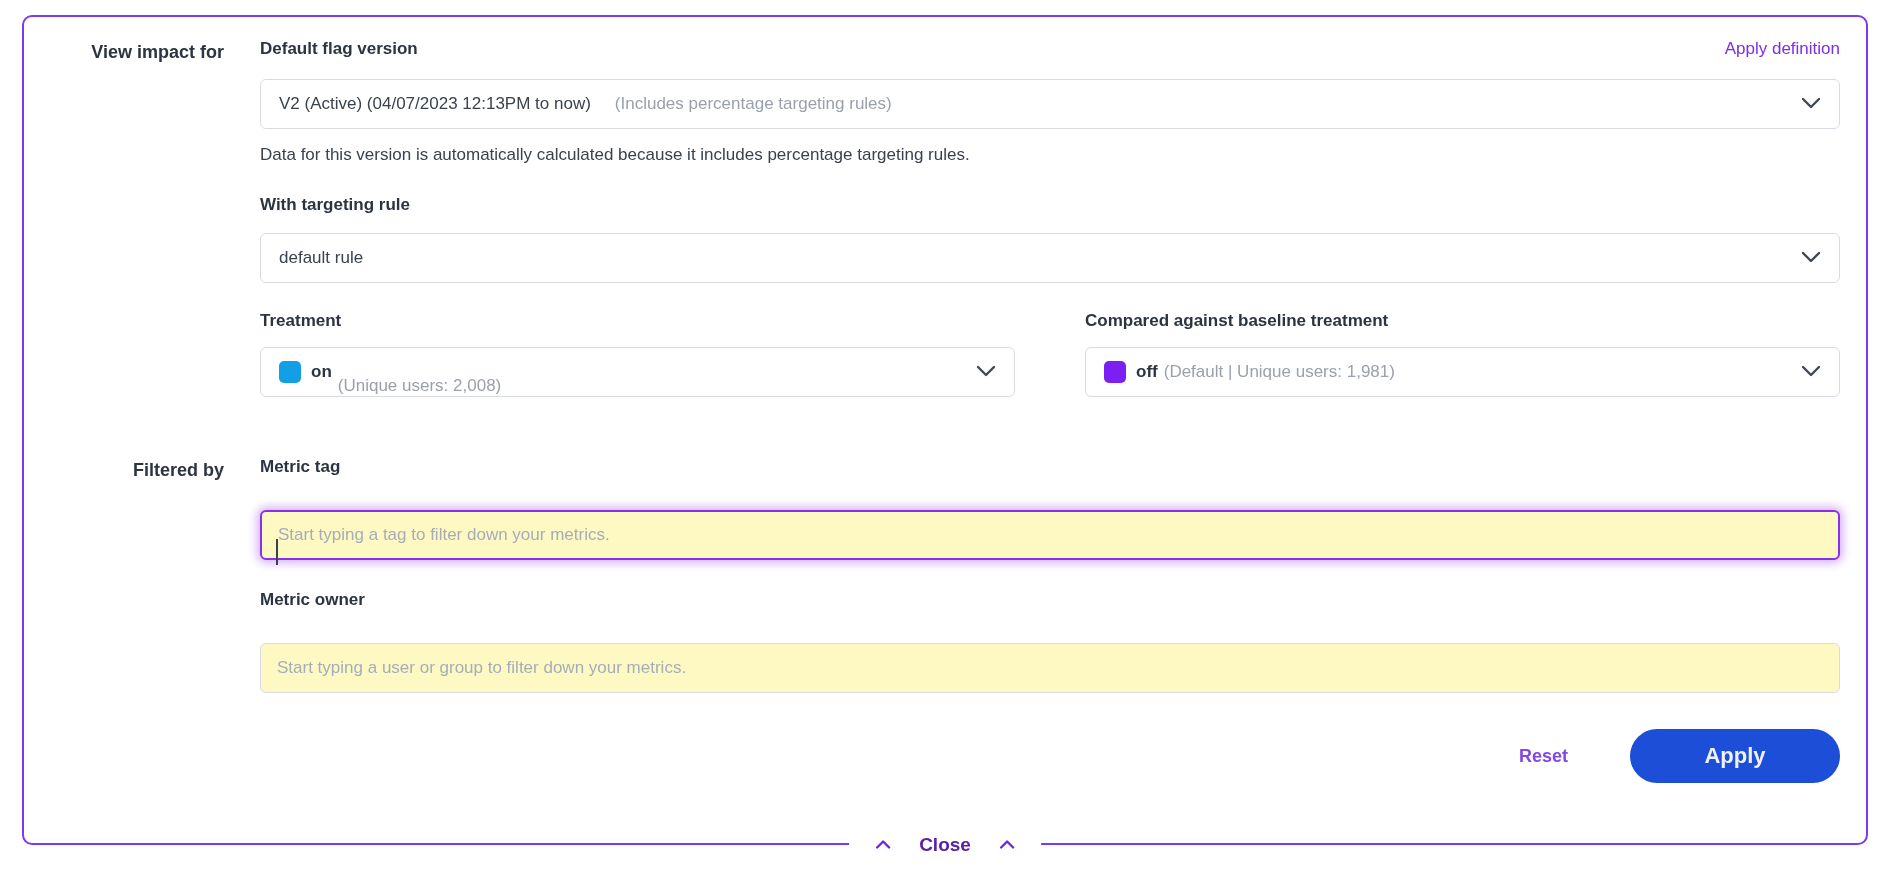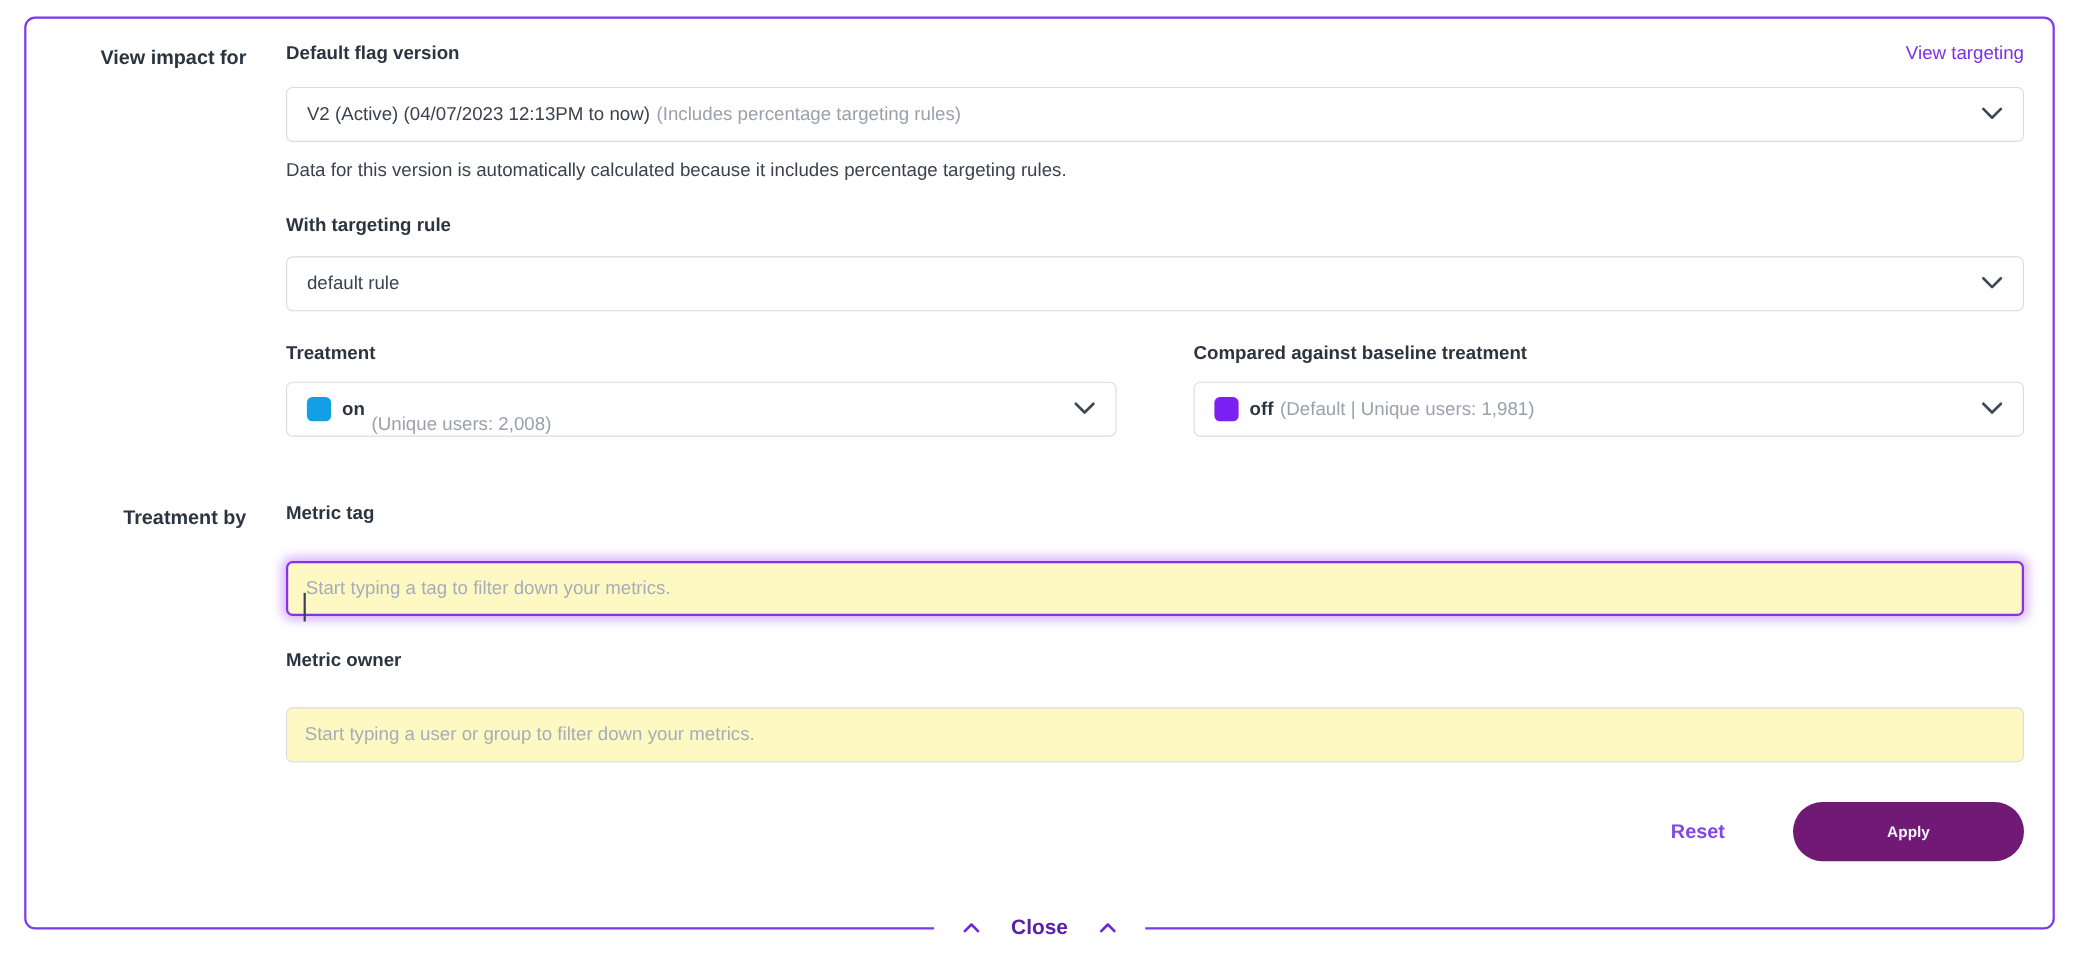--- a/index.html
+++ b/index.html
@@ -49,21 +49,21 @@
   }
   .caret {
     position:absolute; left:16px; top:13px; width:2px; height:26px; background:#3a424e;
   }
   .footer-actions {
     margin-top:36px; display:flex; align-items:center; justify-content:flex-end; gap:62px;
   }
   .reset-btn { color:#8247e5; font-weight:bold; font-size:18px; background:none; border:none; cursor:pointer; font-family:"Liberation Sans", sans-serif; }
   .apply-btn {
     width:210px; height:54px; border:none; border-radius:27px;
-    background:#701a75; color:#eef1f5; font-weight:bold; font-size:14px;
+    background:#1d4ed8; color:#eef1f5; font-weight:bold; font-size:22px;
     font-family:"Liberation Sans", sans-serif; cursor:default;
   }
   .close-ctl {
     position:absolute; left:50%; bottom:0;
     transform:translate(-50%, 55%);
     background:#ffffff; padding:4px 26px;
     display:flex; align-items:center; gap:28px; cursor:pointer;
   }
   .close-label { color:#5a21a8; font-weight:bold; font-size:19px; }
   .chev-up { display:block; }
@@ -72,26 +72,26 @@
 <body>
 
 <div class="panel">
 
   <div class="form-row">
     <div class="row-label">View impact for</div>
 
     <div>
       <div class="label-line">
         <span class="field-label">Default flag version</span>
-        <span class="link">View targeting</span>
+        <span class="link">Apply definition</span>
       </div>
 
       <div class="select">
         <span class="val-main">V2 (Active) (04/07/2023 12:13PM to now)</span>
-        <span class="val-note" style="margin-left:6px;">(Includes percentage targeting rules)</span>
+        <span class="val-note" style="margin-left:24px;">(Includes percentage targeting rules)</span>
         <span class="grow"></span>
         <span>
           <svg width="20" height="12" viewBox="0 0 20 12">
               <path d="M2 2 L10 10 L18 2" stroke="#3f4854" stroke-width="2.4" fill="none" stroke-linecap="round" stroke-linejoin="round"></path>
             </svg>
         </span>
       </div>
 
       <div class="helper">Data for this version is automatically calculated because it includes percentage targeting rules.</div>
 
@@ -134,21 +134,21 @@
                   <path d="M2 2 L10 10 L18 2" stroke="#3f4854" stroke-width="2.4" fill="none" stroke-linecap="round" stroke-linejoin="round"></path>
                 </svg>
             </span>
           </div>
         </div>
       </div>
     </div>
   </div>
 
   <div class="form-row filtered-row">
-    <div class="row-label">Treatment by</div>
+    <div class="row-label">Filtered by</div>
 
     <div>
       <div class="field-label">Metric tag</div>
       <div class="input-wrap focused">
         <input class="text-input" type="text" placeholder="Start typing a tag to filter down your metrics." style="">
         <div class="caret" style="top:29px;"></div>
       </div>
 
       <div class="field-label mt30">Metric owner</div>
       <div class="input-wrap">

